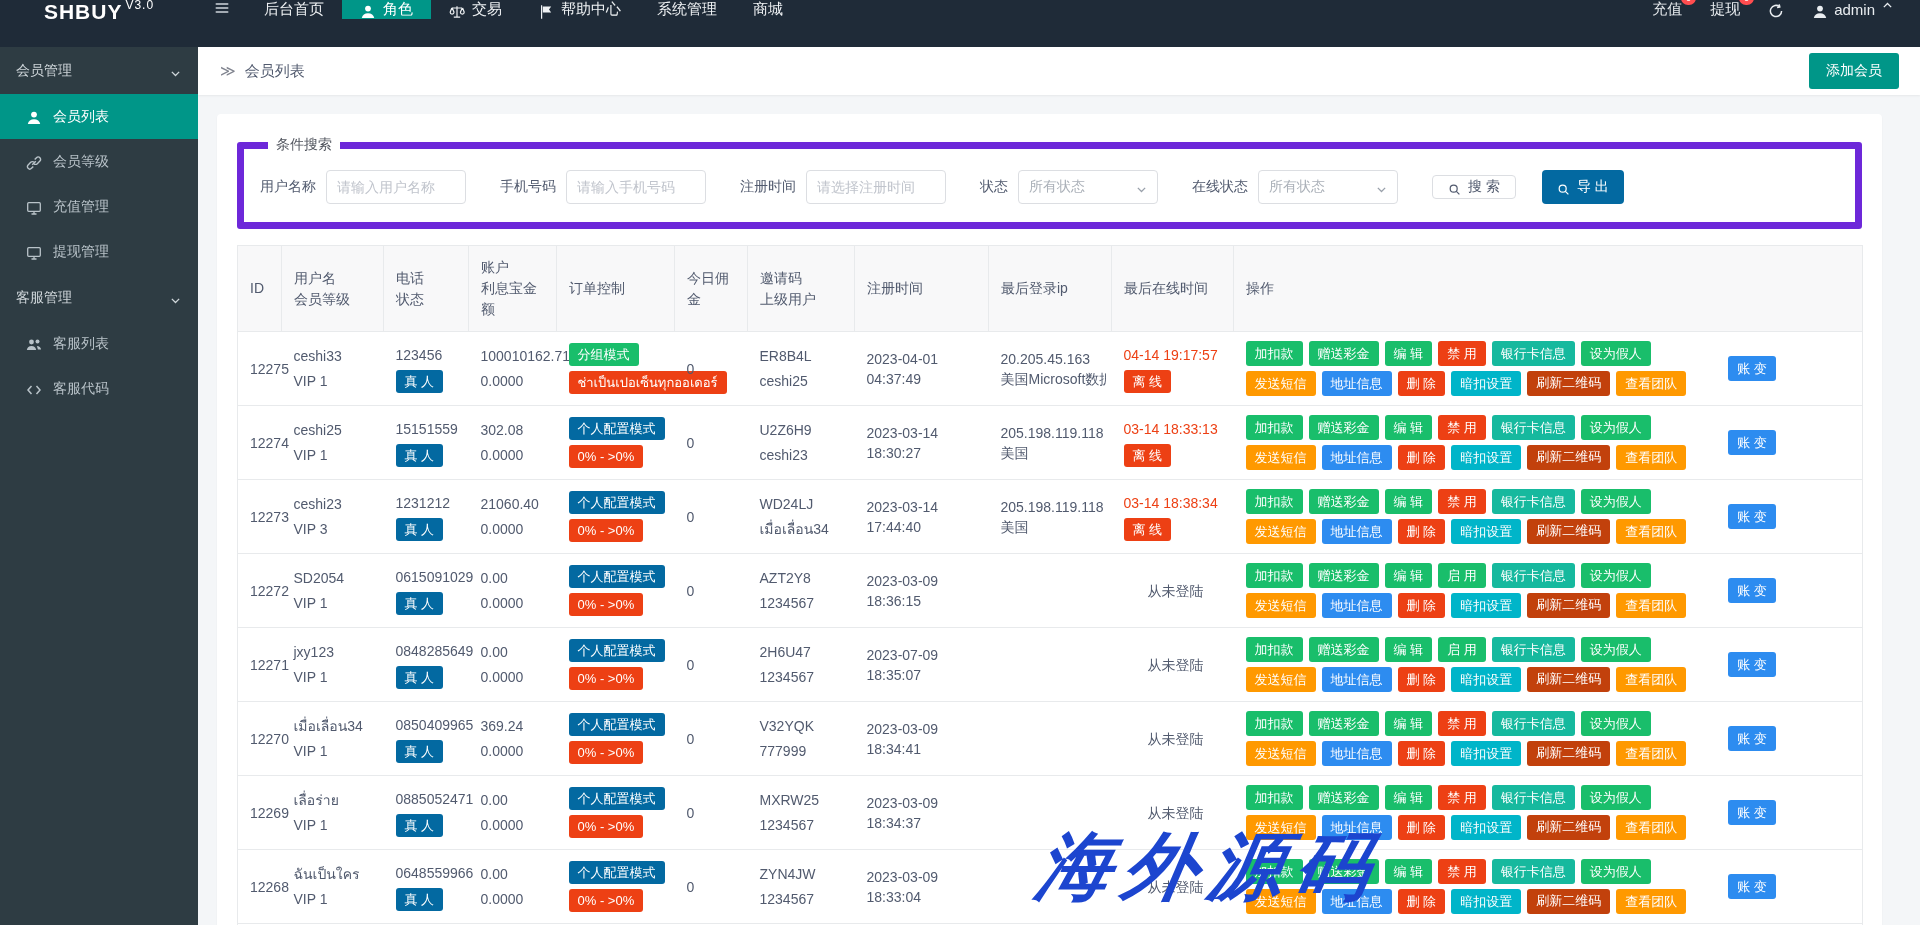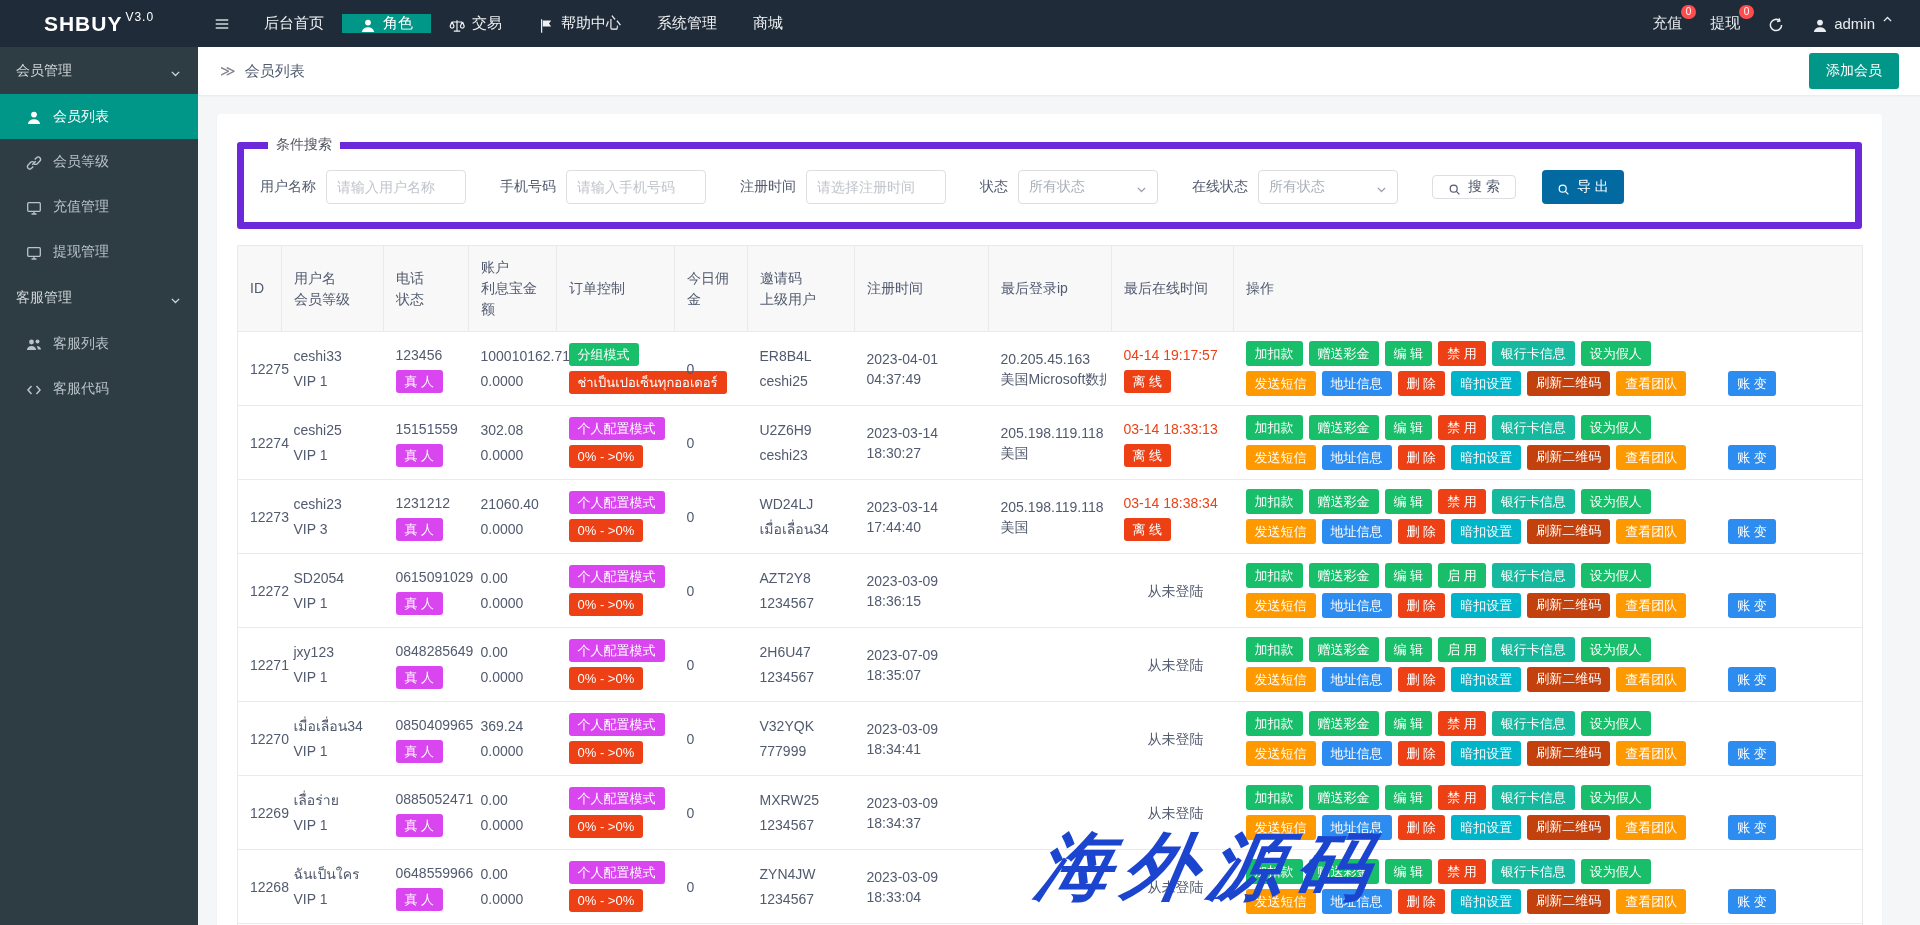--- a/index.html
+++ b/index.html
@@ -1,21 +1,21 @@
 <!DOCTYPE html>
 <html><head>
 <meta charset="utf-8">
 <style>
   * { margin:0; padding:0; box-sizing:border-box; }
   html,body { width:1920px; height:925px; overflow:hidden; }
   body { font-family:"Liberation Sans","DejaVu Sans",sans-serif; background:#f4f6f8; color:#515a6e; }
   .app { position:relative; width:1920px; height:925px; overflow:hidden; }
 
   
-  .topbar { height:47px; background:#1f2b38; display:flex; align-items:center; color:#e9edf0; }
+  .topbar { height:47px; background:#1f2b38; display:flex; align-items:flex-start; color:#e9edf0; }
   .logo { width:198px; display:flex; align-items:center; justify-content:center; font-weight:bold; font-size:21px; color:#fff; letter-spacing:1px; }
   .logo sup { font-size:12px; font-weight:normal; margin-left:3px; top:-7px; position:relative; }
   .burger { display:flex; align-items:center; padding:0 16px; cursor:pointer; color:#cfd6dc; }
   .nav { display:flex; align-items:stretch; }
   .nav-item { display:flex; align-items:center; gap:7px; padding:0 18px; font-size:15px; cursor:pointer; color:#eef1f3; }
   .nav-item.active { background:#009688; color:#fff; }
   .tb-right { margin-left:auto; display:flex; align-items:center; gap:28px; padding-right:26px; }
   .tb-link { position:relative; font-size:15px; cursor:pointer; }
   .num-badge { position:absolute; top:-9px; right:-14px; background:#ff4d4f; color:#fff; font-size:10px; line-height:14px; min-width:15px; text-align:center; border-radius:8px; padding:0 3px; }
   .admin-box { display:flex; align-items:center; gap:6px; font-size:15px; cursor:pointer; }
@@ -52,30 +52,30 @@
   .btn-export { display:inline-flex; align-items:center; gap:7px; height:34px; padding:0 15px; border:none; border-radius:4px; background:#0369a1; color:#fff; font-size:14px; margin-left:26px; cursor:pointer; }
 
   
   table.members { width:100%; border-collapse:collapse; table-layout:fixed; border:1px solid #e8eaec; }
   .members th { background:#f8f8f9; color:#515a6e; font-weight:400; font-size:14px; text-align:left; padding:11px 8px 11px 12px; border-bottom:1px solid #e8eaec; border-right:1px solid #e8eaec; height:64px; vertical-align:middle; }
   .members th:last-child { border-right:none; }
   .members th span { display:block; line-height:21px; }
   .members td { font-size:14px; color:#515a6e; padding:9px 6px 9px 12px; border-bottom:1px solid #e8eaec; vertical-align:middle; height:68px; line-height:20px; overflow:visible; }
   .sub { margin-top:5px; }
   .tag { display:inline-block; font-size:13px; line-height:1; padding:5px 9px; border-radius:3px; color:#fff; white-space:nowrap; }
-  .tag.blue { background:#d946ef; }
+  .tag.blue { background:#0369a1; }
   .tag.green { background:#19be6b; }
   .tag.red { background:#ed4014; }
   .order-stack { display:flex; flex-direction:column; align-items:flex-start; gap:5px; }
   .red-text { color:#ed4014; white-space:nowrap; }
   .never { text-align:center; display:block; }
   .clip { overflow:hidden; white-space:nowrap; }
 
   
-  .actions { display:flex; align-items:flex-end; }
+  .actions { display:flex; align-items:center; }
   .alines { display:flex; flex-direction:column; gap:5px; }
   .aline { display:flex; }
   .abtn { border:none; color:#fff; font-size:13px; line-height:1; padding:6px 9px; border-radius:3px; margin-right:6px; cursor:pointer; white-space:nowrap; font-family:inherit; }
   .abtn.green { background:#19be6b; }
   .abtn.red { background:#ed4014; }
   .abtn.blue { background:#2d8cf0; }
   .abtn.orange { background:#ff9900; }
   .abtn.orangered { background:#c2410c;font-family:Liberation Mono, monospace; }
   .abtn.teal1 { background:#16b99e; }
   .abtn.teal2 { background:#00b5c9; }

